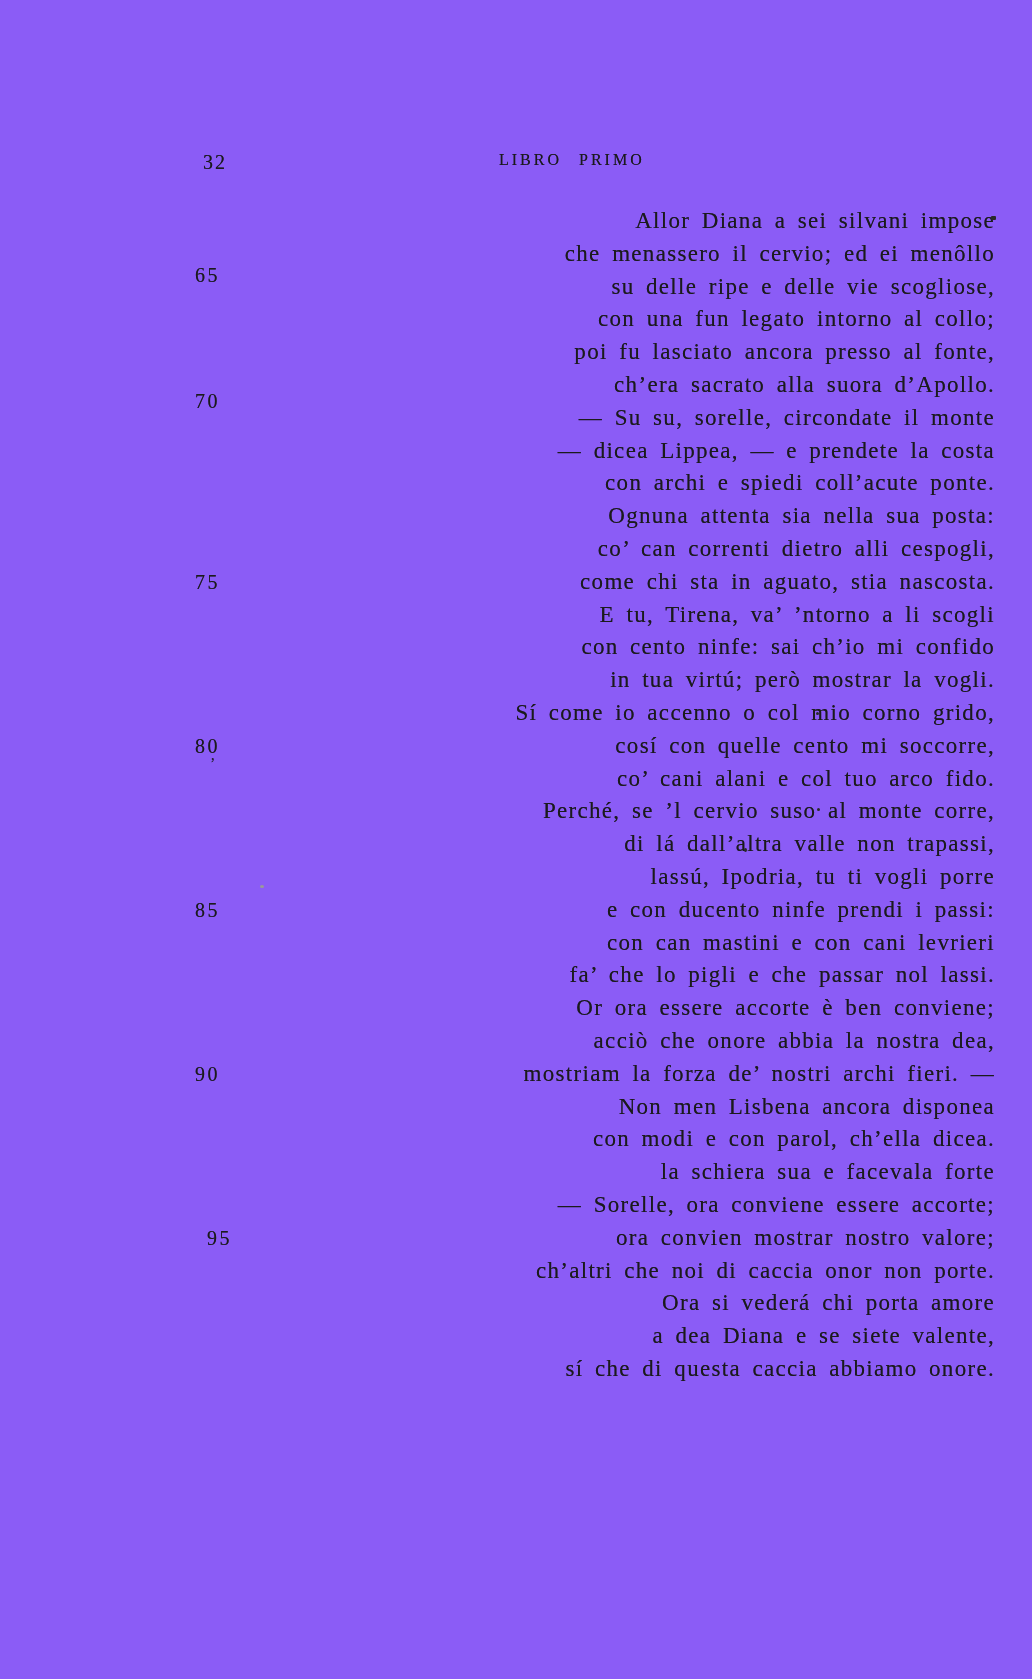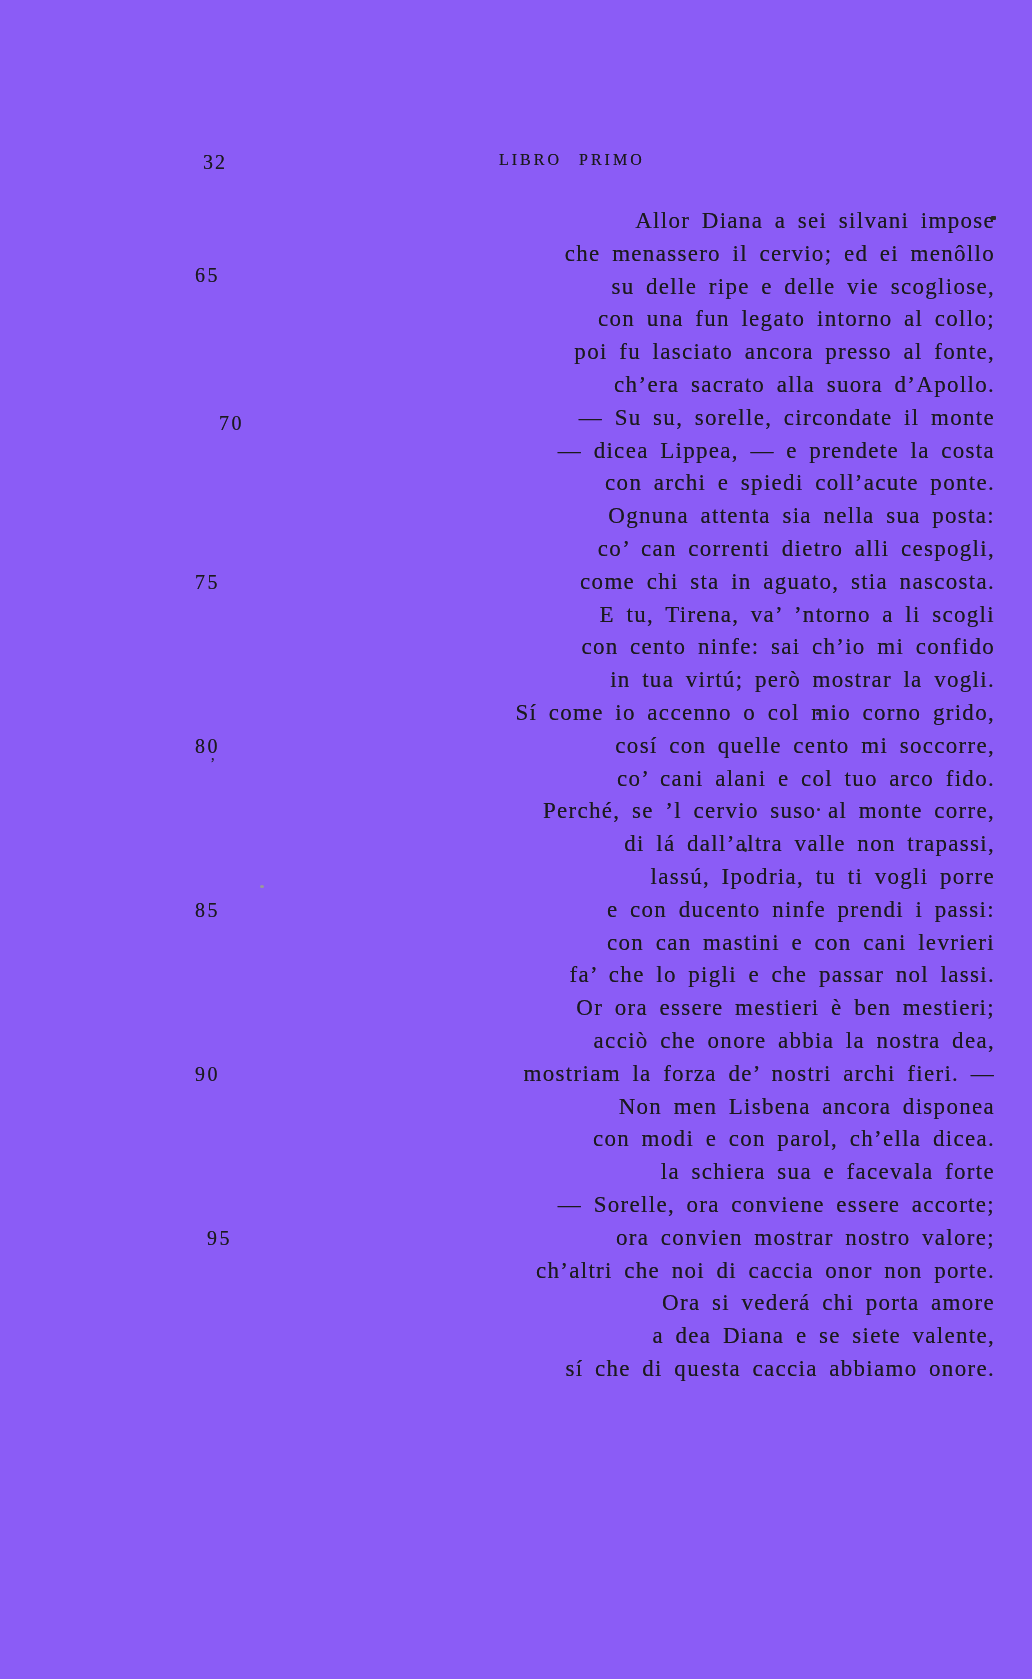--- a/index.html
+++ b/index.html
@@ -108,21 +108,21 @@
       <div class="line">in tua virtú; però mostrar la vogli.</div>
       <div class="line indent">Sí come io accenno o col mio corno grido,</div>
       <div class="line">cosí con quelle cento mi soccorre,</div>
       <div class="line">co’ cani alani e col tuo arco fido.</div>
       <div class="line indent">Perché, se ’l cervio suso al monte corre,</div>
       <div class="line">di lá dall’altra valle non trapassi,</div>
       <div class="line">lassú, Ipodria, tu ti vogli porre</div>
       <div class="line indent">e con ducento ninfe prendi i passi:</div>
       <div class="line">con can mastini e con cani levrieri</div>
       <div class="line">fa’ che lo pigli e che passar nol lassi.</div>
-      <div class="line indent">Or ora essere mestieri è ben mestieri;</div>
+      <div class="line indent">Or ora essere accorte è ben conviene;</div>
       <div class="line">acciò che onore abbia la nostra dea,</div>
       <div class="line">mostriam la forza de’ nostri archi fieri. —</div>
       <div class="line indent">Non men Lisbena ancora disponea</div>
       <div class="line">con modi e con parol, ch’ella dicea.</div>
       <div class="line">la schiera sua e facevala forte</div>
       <div class="line indent">— Sorelle, ora conviene essere accorte;</div>
       <div class="line">ora convien mostrar nostro valore;</div>
       <div class="line">ch’altri che noi di caccia onor non porte.</div>
       <div class="line indent">Ora si vederá chi porta amore</div>
       <div class="line">a dea Diana e se siete valente,</div>
@@ -131,19 +131,19 @@
 
   <div class="speck speck-1"></div>
   <div class="speck speck-2"></div>
   <div class="speck speck-3"></div>
   <div class="speck speck-4"></div>
   <div class="speck speck-5"></div>
 
   <div class="artifact-apostrophe">’</div>
 
 <div class="verse-num" style="top: 237.8px; margin-top: 21px;">65</div>
-    <div class="verse-num" style="top: 407px; margin-left: 24px;">70</div>
+    <div class="verse-num" style="top: 385px;">70</div>
     <div class="verse-num" style="top: 565.8px;">75</div>
     <div class="verse-num" style="top: 729.8px;">80</div>
     <div class="verse-num" style="top: 893.8px;">85</div>
     <div class="verse-num" style="top: 1057.8px;">90</div>
     <div class="verse-num" style="top: 1221.8px; margin-left: 12px;">95</div>
   </div>
 
 </body></html>

